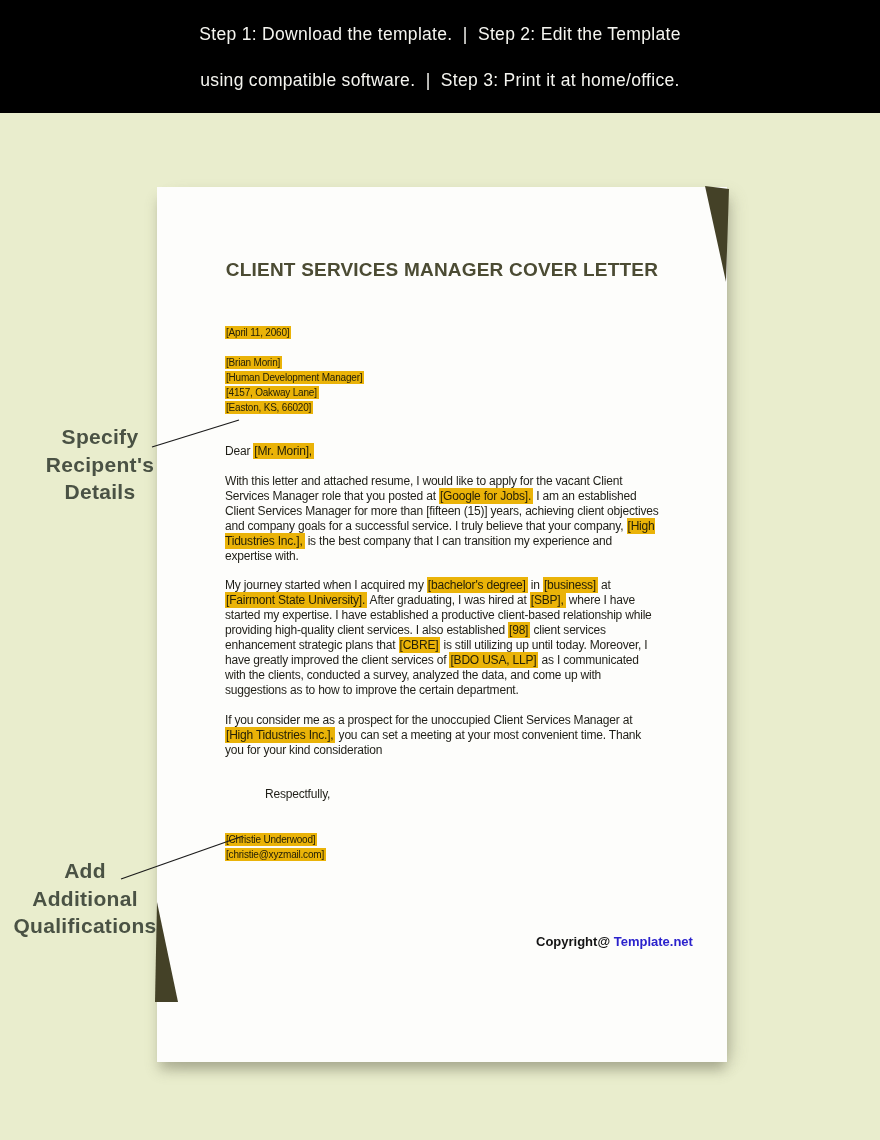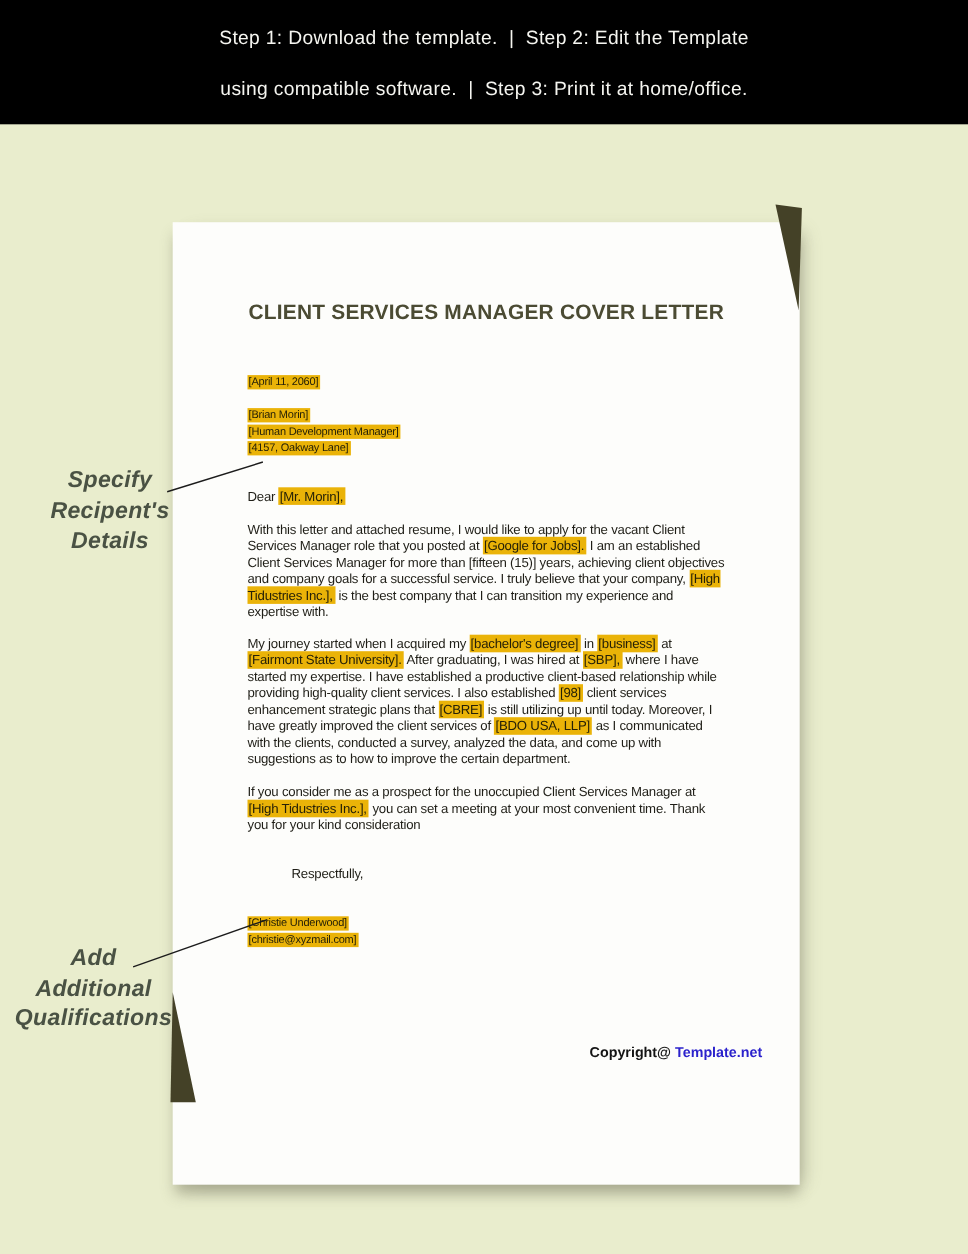--- a/index.html
+++ b/index.html
@@ -19,21 +19,21 @@
   }
   .banner-line {
     color: #f5f5f0;
     font-size: 17.5px;
     line-height: 30px;
     letter-spacing: 0.3px;
     white-space: pre;
   }
   .page {
     position: absolute;
-    left: 157px; top: 202px;
+    left: 157px; top: 187px;
     width: 570px; height: 875px;
     background: #fdfdfb;
     box-shadow: 0 10px 12px -2px rgba(110,110,88,0.45), 10px 4px 16px -6px rgba(110,110,88,0.3);
   }
   .content {
     position: absolute;
     left: 68px; top: 0;
     width: 434px;
     color: #1f1e17;
   }
@@ -75,21 +75,20 @@
     color: #141414;
     white-space: nowrap;
   }
   .copyright a {
     color: #2b22cc;
     text-decoration: none;
     cursor: pointer;
   }
   .note {
     position: absolute;
-    font-style: italic;
     font-weight: bold;
     font-size: 21px;
     line-height: 27.5px;
     color: #4a5244;
     text-align: center;
     letter-spacing: 0.3px;
   }
   .note-recipient { left: 20px; top: 423px; width: 160px; }
   .note-quals { left: 5px; top: 857px; width: 160px; }
   .overlay {
@@ -111,20 +110,21 @@
   <div class="content">
 
     <h1 class="title">CLIENT SERVICES MANAGER COVER LETTER</h1>
 
     <div class="line date-line"><span class="hl">[April 11, 2060]</span></div>
 
     <div class="recipient-block">
       <div class="line"><span class="hl">[Brian Morin]</span></div>
       <div class="line"><span class="hl">[Human Development Manager]</span></div>
       <div class="line"><span class="hl">[4157, Oakway Lane]</span></div>
+      <div class="line"><span class="hl">[Easton, KS, 66020]</span></div>
     </div>
 
     <p class="para salutation"><span>Dear </span><span class="hl">[Mr. Morin],</span></p>
 
     <p class="para p1"><span>With this letter and attached resume, I would like to apply for the vacant Client Services Manager role that you posted at </span><span class="hl">[Google for Jobs].</span><span> I am an established Client Services Manager for more than [fifteen (15)] years, achieving client objectives and company goals for a successful service. I truly believe that your company, </span><span class="hl">[High Tidustries Inc.],</span><span> is the best company that I can transition my experience and expertise with.</span></p>
 
     <p class="para p2"><span>My journey started when I acquired my </span><span class="hl">[bachelor's degree]</span><span> in </span><span class="hl">[business]</span><span> at </span><span class="hl">[Fairmont State University].</span><span> After graduating, I was hired at </span><span class="hl">[SBP],</span><span> where I have started my expertise. I have established a productive client-based relationship while providing high-quality client services. I also established </span><span class="hl">[98]</span><span> client services enhancement strategic plans that </span><span class="hl">[CBRE]</span><span> is still utilizing up until today. Moreover, I have greatly improved the client services of </span><span class="hl">[BDO USA, LLP]</span><span> as I communicated with the clients, conducted a survey, analyzed the data, and come up with suggestions as to how to improve the certain department.</span></p>
 
     <p class="para p3"><span>If you consider me as a prospect for the unoccupied Client Services Manager at </span><span class="hl">[High Tidustries Inc.],</span><span> you can set a meeting at your most convenient time. Thank you for your kind consideration</span></p>
 

